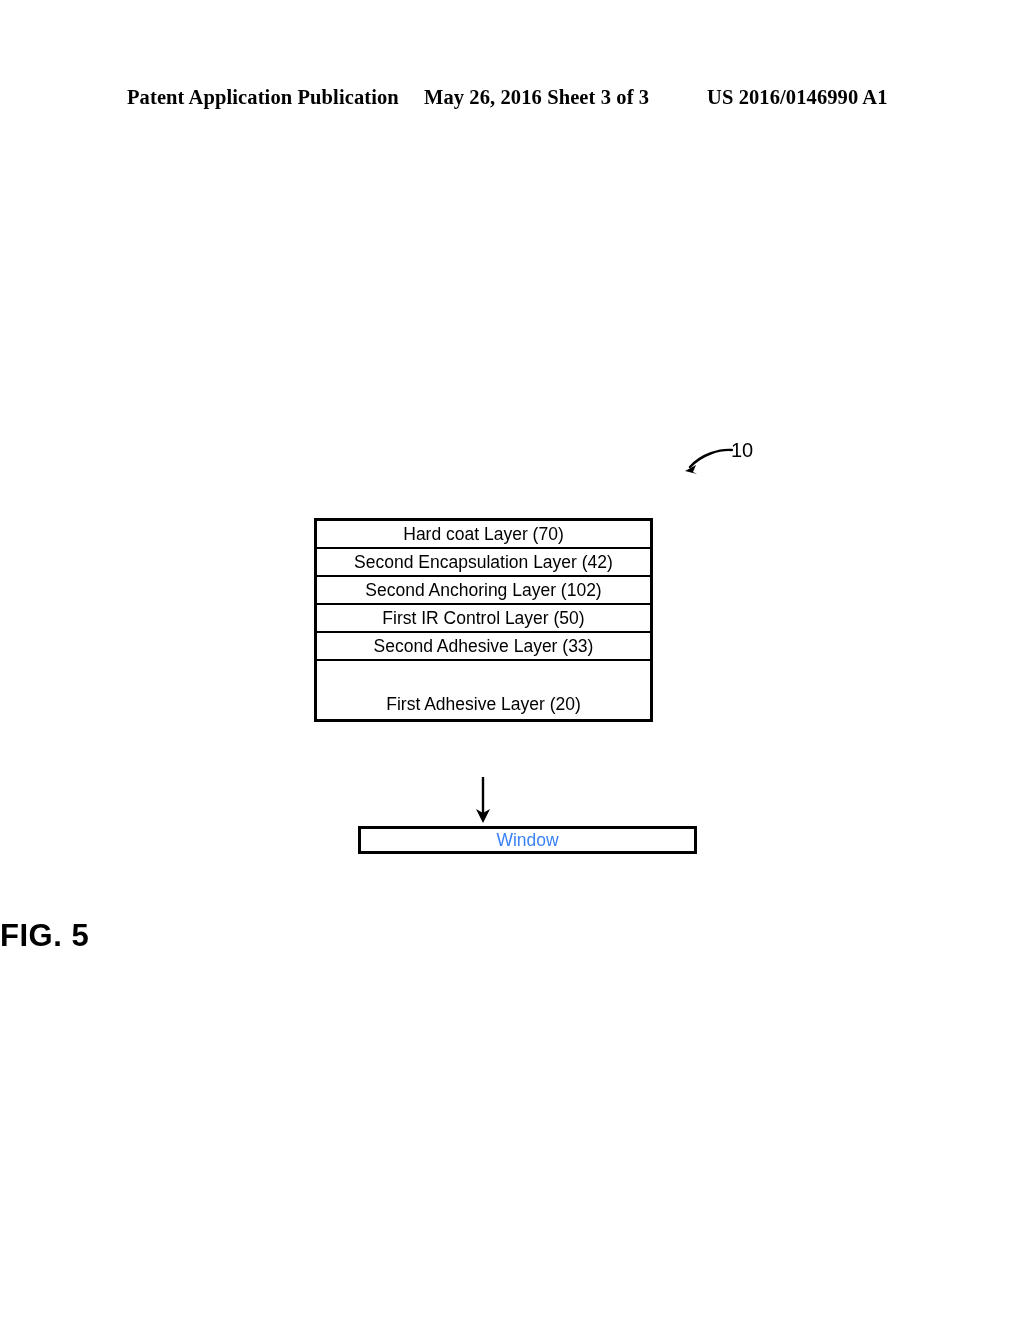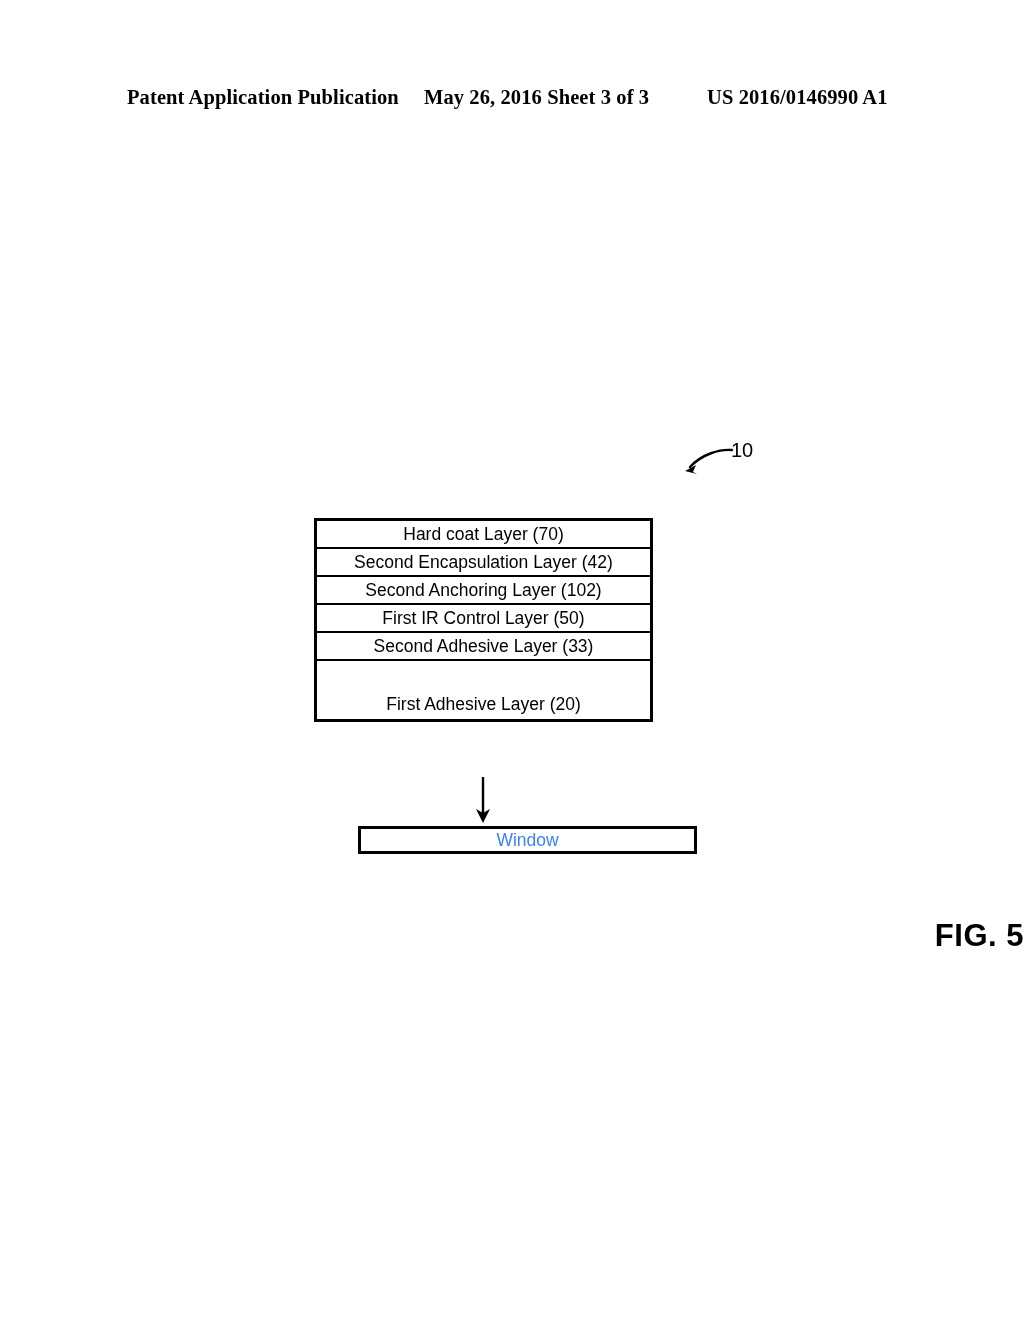--- a/index.html
+++ b/index.html
@@ -130,21 +130,21 @@
     white-space: nowrap;
     margin-left: 44px;
   }
 
   
   .fig-caption {
     position: absolute;
     left: 0;
     top: 918px;
     width: 1024px;
-    text-align: right;
+    text-align: left;
     font-family: "Liberation Sans", sans-serif;
     font-weight: bold;
     font-size: 31px;
     letter-spacing: 0.5px;
     color: #000000;
   }
 </style>
 </head>
 <body>
 

